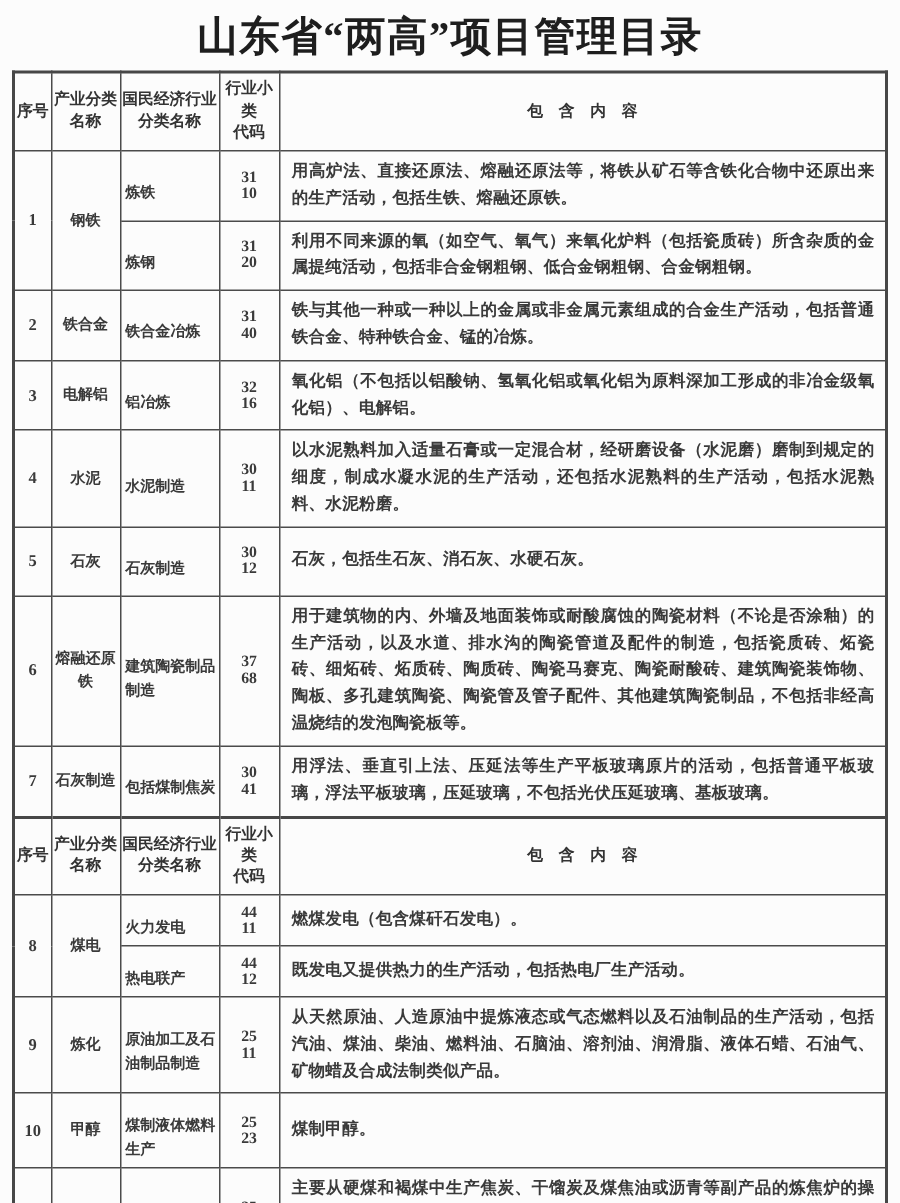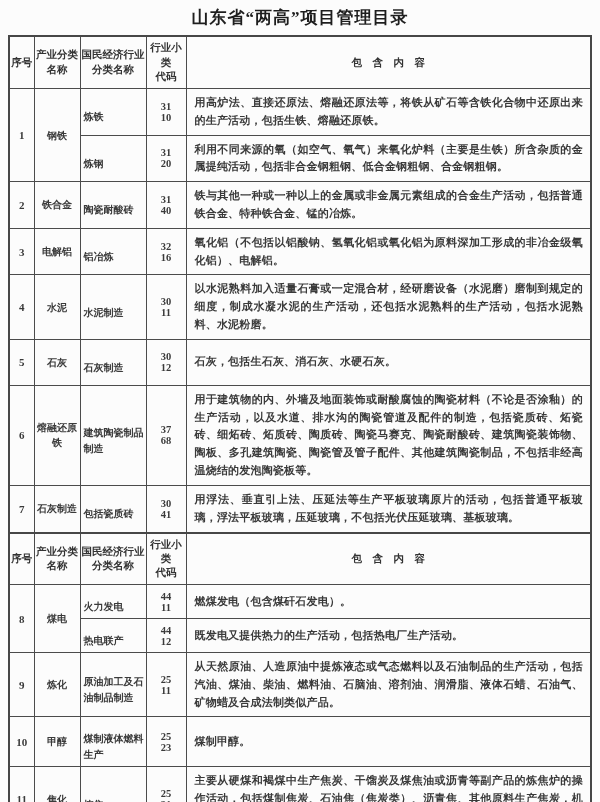--- a/index.html
+++ b/index.html
@@ -13,21 +13,21 @@
     font-family: "Liberation Serif", "DejaVu Serif", serif;
     color: #3a3a3a;
     -webkit-font-smoothing: antialiased;
   }
   .page {
     width: 584px;
     margin: 0 auto;
     padding-top: 5px;
   }
   .doc-title {
-    font-size: 17px;
+    font-size: 27px;
     font-weight: 700;
     text-align: center;
     color: #1e1e1e;
     letter-spacing: 1px;
     margin: 3px 0 7px 0;
     line-height: 1.2;
   }
   table.directory {
     width: 584px;
     border-collapse: collapse;
@@ -115,26 +115,26 @@
         <tr>
           <td class="cell-no" rowspan="2">1</td>
           <td class="cell-cat" rowspan="2">钢铁</td>
           <td class="cell-name">炼铁</td>
           <td class="cell-code">3110</td>
           <td class="cell-desc">用高炉法、直接还原法、熔融还原法等，将铁从矿石等含铁化合物中还原出来的生产活动，包括生铁、熔融还原铁。</td>
         </tr>
         <tr>
           <td class="cell-name">炼钢</td>
           <td class="cell-code">3120</td>
-          <td class="cell-desc">利用不同来源的氧（如空气、氧气）来氧化炉料（主要是生铁）所含杂质的金属提纯活动，包括非合金钢粗钢、低合金钢粗钢、合金钢粗钢。</td>
+          <td class="cell-desc">利用不同来源的氧（如空气、氧气）来氧化炉料（包括瓷质砖）所含杂质的金属提纯活动，包括非合金钢粗钢、低合金钢粗钢、合金钢粗钢。</td>
         </tr>
         <tr>
           <td class="cell-no" rowspan="1">2</td>
           <td class="cell-cat" rowspan="1">铁合金</td>
-          <td class="cell-name">陶瓷耐酸砖</td>
+          <td class="cell-name">铁合金冶炼</td>
           <td class="cell-code">3140</td>
           <td class="cell-desc">铁与其他一种或一种以上的金属或非金属元素组成的合金生产活动，包括普通铁合金、特种铁合金、锰的冶炼。</td>
         </tr>
         <tr>
           <td class="cell-no" rowspan="1">3</td>
           <td class="cell-cat" rowspan="1">电解铝</td>
           <td class="cell-name">铝冶炼</td>
           <td class="cell-code">3216</td>
           <td class="cell-desc">氧化铝（不包括以铝酸钠、氢氧化铝或氧化铝为原料深加工形成的非冶金级氧化铝）、电解铝。</td>
         </tr>
@@ -156,21 +156,21 @@
           <td class="cell-no" rowspan="1">6</td>
           <td class="cell-cat" rowspan="1">熔融还原铁</td>
           <td class="cell-name">建筑陶瓷制品
 制造</td>
           <td class="cell-code">3768</td>
           <td class="cell-desc">用于建筑物的内、外墙及地面装饰或耐酸腐蚀的陶瓷材料（不论是否涂釉）的生产活动，以及水道、排水沟的陶瓷管道及配件的制造，包括瓷质砖、炻瓷砖、细炻砖、炻质砖、陶质砖、陶瓷马赛克、陶瓷耐酸砖、建筑陶瓷装饰物、陶板、多孔建筑陶瓷、陶瓷管及管子配件、其他建筑陶瓷制品，不包括非经高温烧结的发泡陶瓷板等。</td>
         </tr>
         <tr>
           <td class="cell-no" rowspan="1">7</td>
           <td class="cell-cat" rowspan="1">石灰制造</td>
-          <td class="cell-name">包括瓷质砖</td>
+          <td class="cell-name">包括煤制焦炭</td>
           <td class="cell-code">3041</td>
           <td class="cell-desc">用浮法、垂直引上法、压延法等生产平板玻璃原片的活动，包括普通平板玻璃，浮法平板玻璃，压延玻璃，不包括光伏压延玻璃、基板玻璃。</td>
         </tr>
         <tr class="section-start">
           <th>序号</th>
           <th>产业分类
 名称</th>
           <th>国民经济行业
 分类名称</th>
           <th>行业小类

